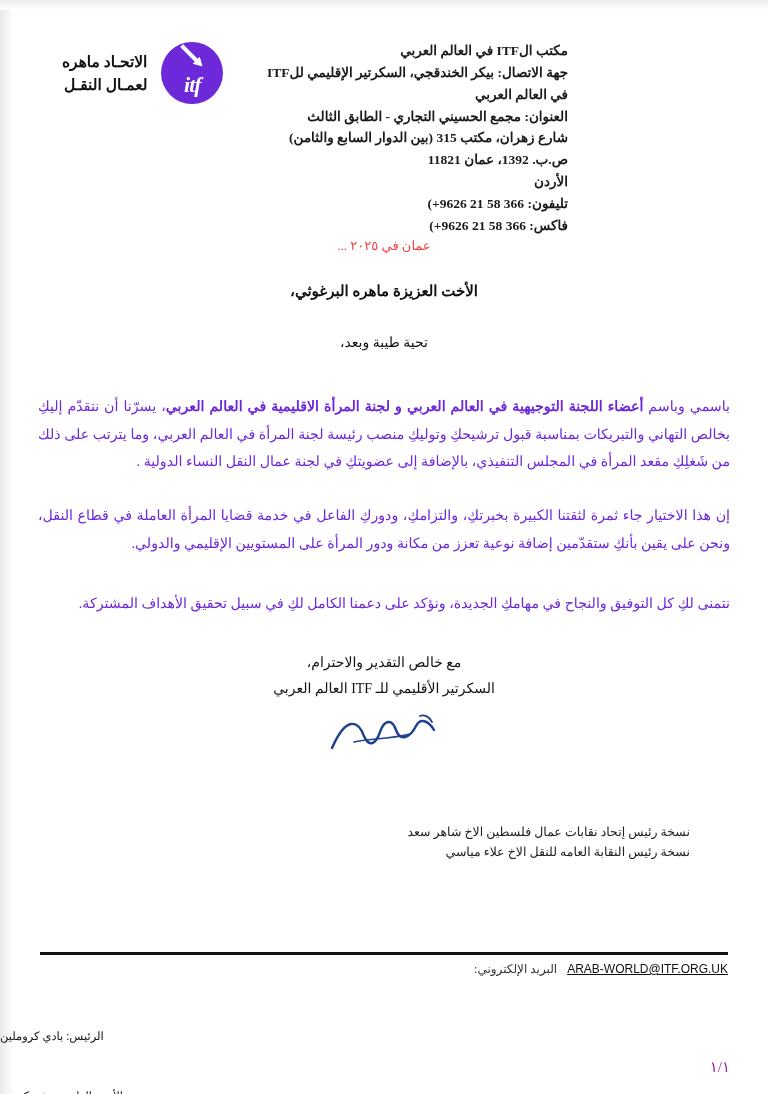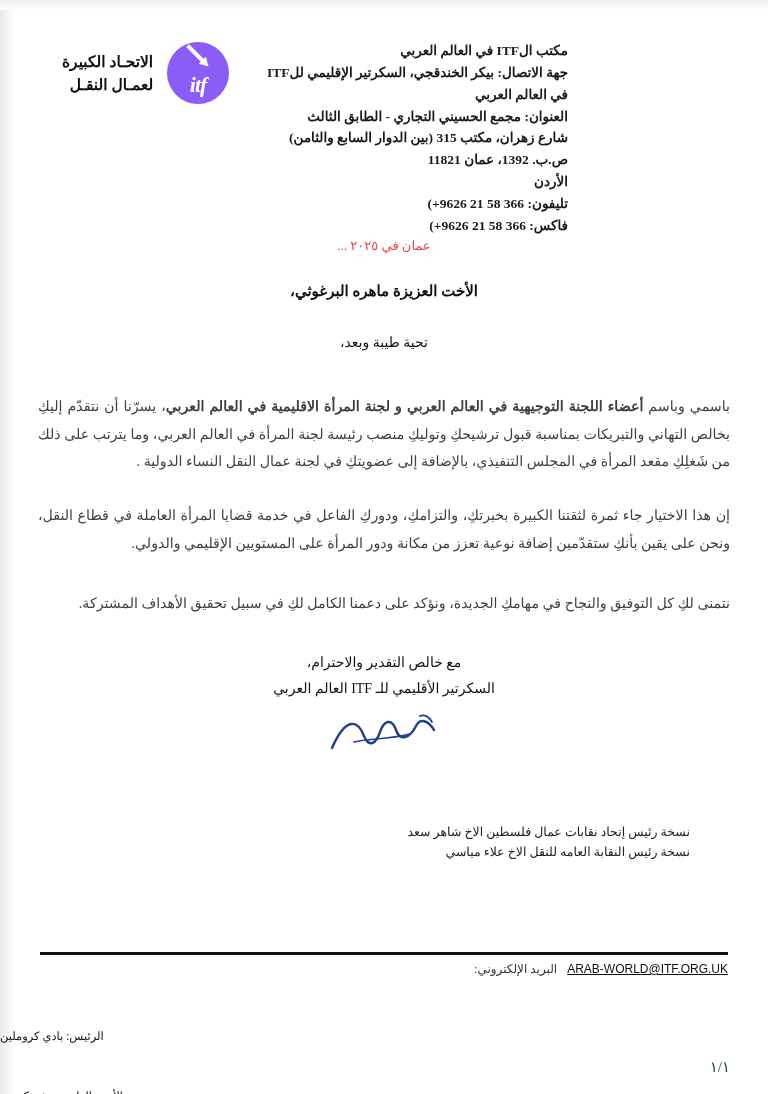--- a/index.html
+++ b/index.html
@@ -51,21 +51,21 @@
     display: flex;
     flex-direction: row;
     align-items: center;
     gap: 14px;
     direction: rtl;
   }
   .logo-mark {
     width: 62px;
     height: 62px;
     border-radius: 50%;
-    background: #8b5cf6;
+    background: #6d28d9;
     position: relative;
     flex: none;
     overflow: hidden;
   }
   .logo-mark .arrow {
     position: absolute;
     top: 9px;
     left: 50%;
     transform: translateX(-50%) rotate(45deg);
     width: 30px;
@@ -124,21 +124,21 @@
     font-size: 14px;
     text-align: center;
     margin: 0 0 42px 0;
   }
   .para {
     font-size: 14.2px;
     line-height: 1.95;
     text-align: justify;
     text-justify: inter-word;
     margin: 0 0 20px 0;
-    color: #404040;
+    color: #6d28d9;
   }
   .para.bold-lead b { font-weight: bold; }
   .para.p2 { margin-top: 26px; }
   .para.p3 { margin-top: 33px; text-align: right; }
   
   .sign-block {
     position: absolute;
     top: 650px;
     right: 0;
     left: 0;
@@ -203,21 +203,21 @@
     font-size: 11.5px;
     line-height: 1.75;
     color: #111;
   }
   .footer-officers .l { display: block; margin-top: 40px; }
   .page-number {
     position: absolute;
     bottom: 18px;
     right: 38px;
     font-size: 15px;
-    color: #14532d;
+    color: #a21caf;
     direction: rtl;
   }
   
   .scan-edge-left {
     position: absolute;
     top: 0; bottom: 0; left: 0;
     width: 14px;
     background: linear-gradient(to right, #e9e9e9, #ffffff);
   }
   .scan-edge-top {
@@ -248,21 +248,21 @@
       <div class="lh-line">تليفون: 366 58 21 9626+)</div>
       <div class="lh-line">فاكس: 366 58 21 9626+)</div>
     </div>
 
     <div class="logo-block">
       <div class="logo-mark">
         <div class="arrow"></div>
         <div class="itf">itf</div>
       </div>
       <div class="logo-text">
-        <div>الاتحـاد الكبيرة</div>
+        <div>الاتحـاد ماهره</div>
         <div>لعمـال النقـل</div>
       </div>
     </div>
   </div>
 
   <div class="doc-date">عمان في ٢٠٢٥ ...</div>
 
   <div class="body-wrap">
     <p class="salutation">الأخت العزيزة ماهره البرغوثي،</p>
     <p class="greeting">تحية طيبة وبعد،</p>

